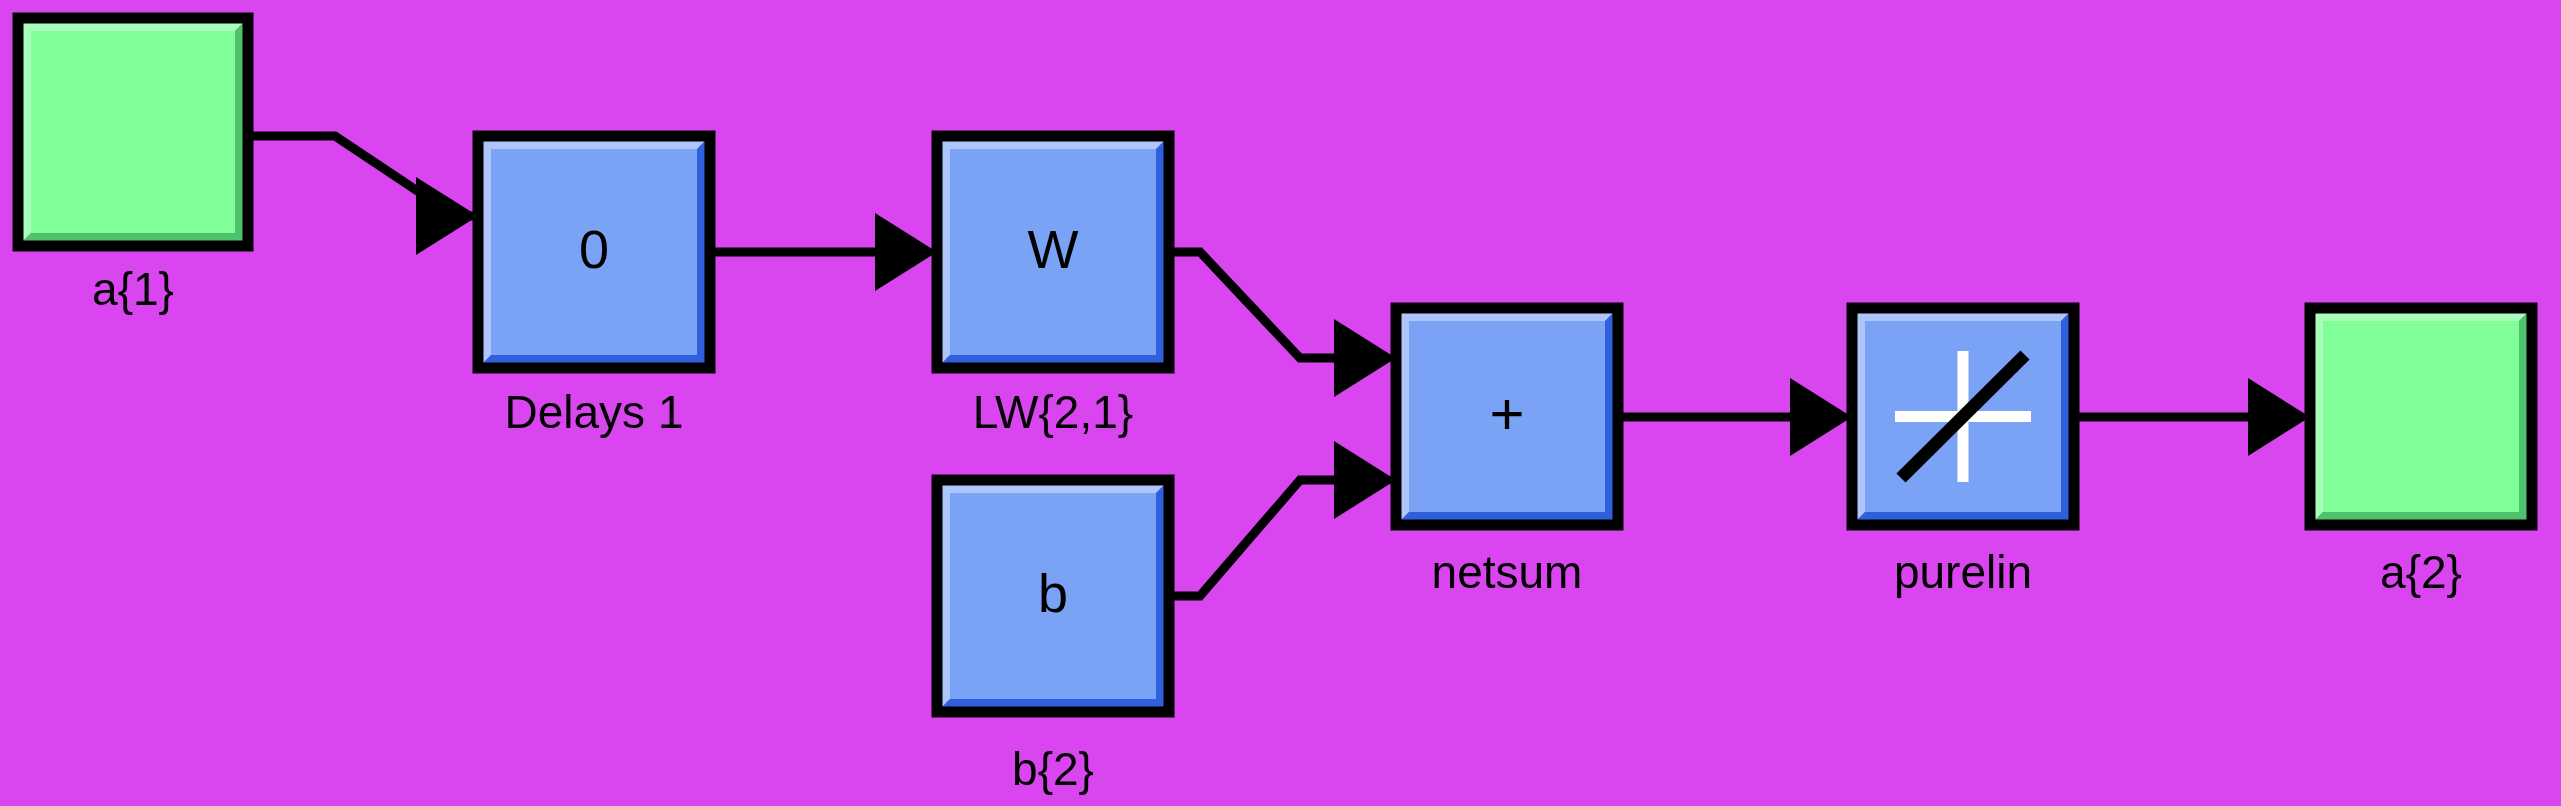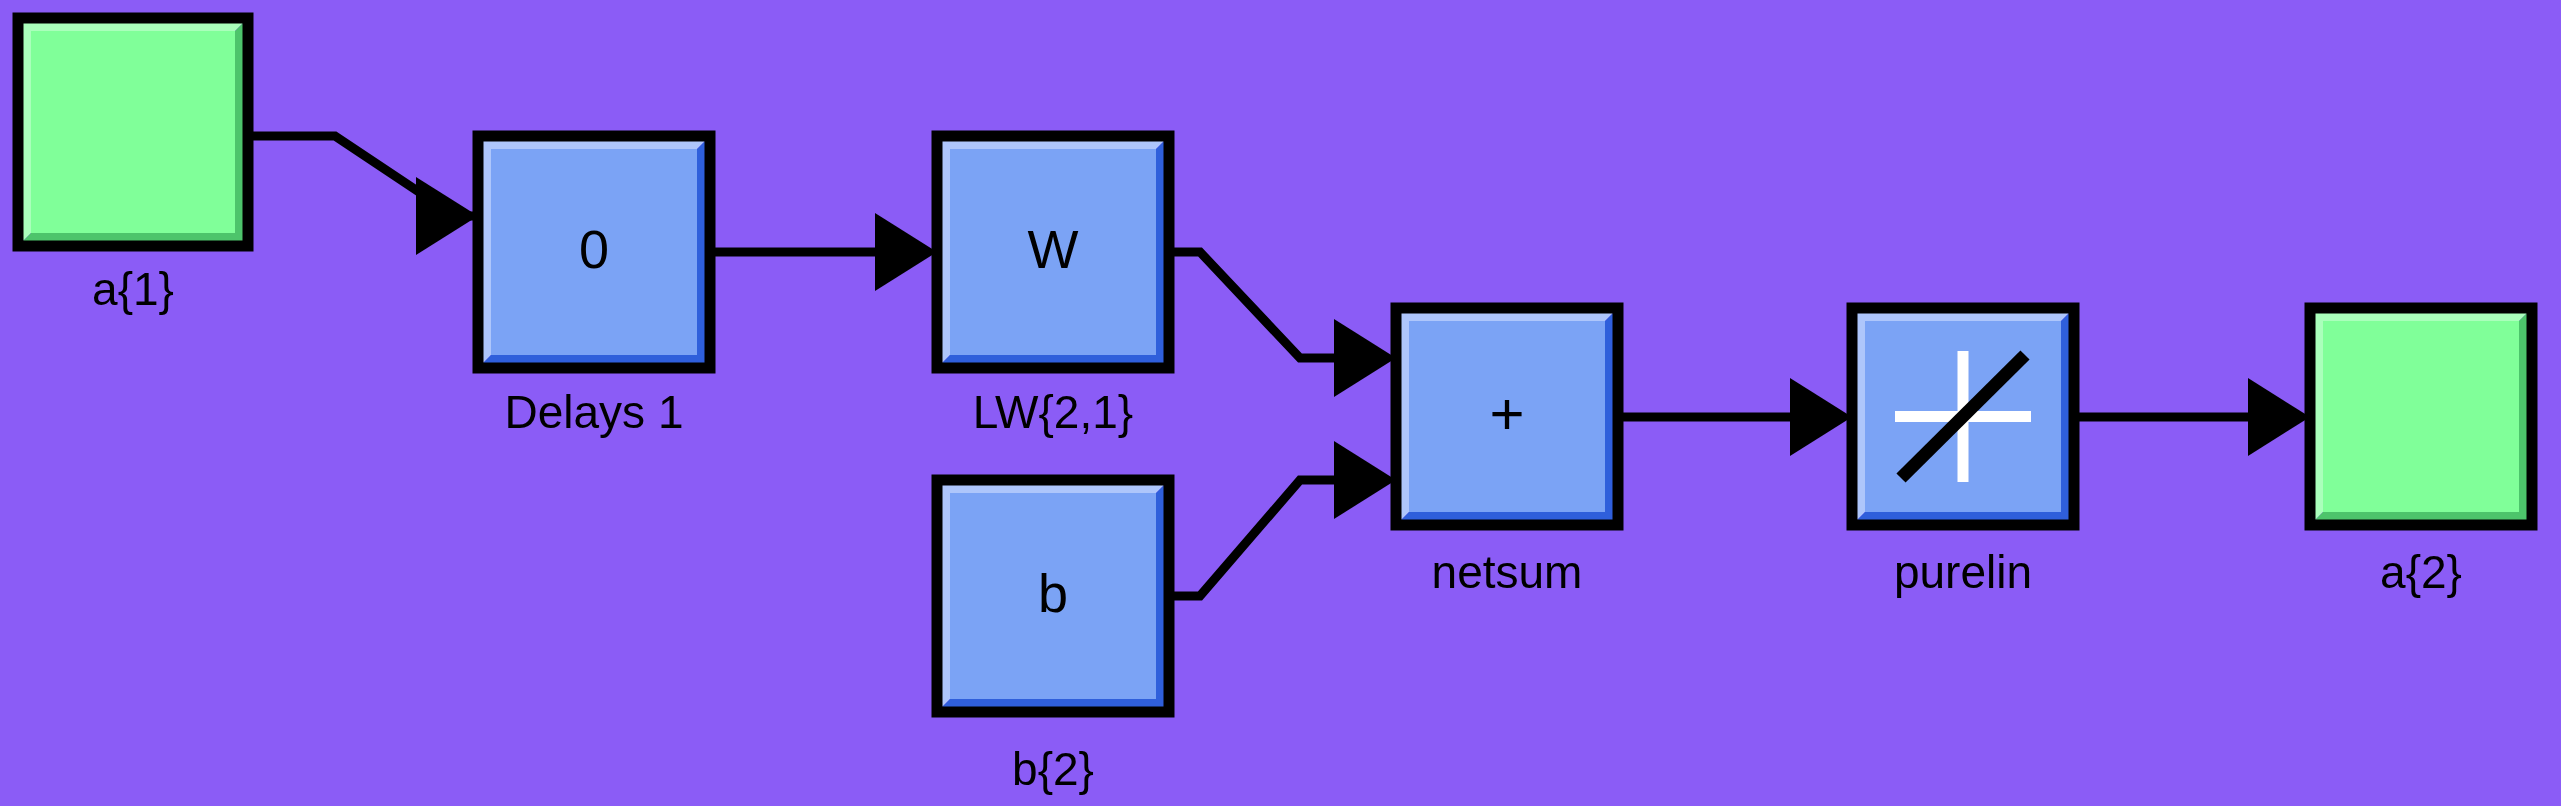--- a/index.html
+++ b/index.html
@@ -7,21 +7,21 @@
     padding: 0;
     background: #ffffff;
   }
   body {
     font-family: "Liberation Sans", sans-serif;
   }
   #diagram-root {
     position: relative;
     width: 2561px;
     height: 806px;
-    background: #8b5cf6;
+    background: #d946ef;
     overflow: hidden;
   }
   #diagram-svg {
     position: absolute;
     left: 0;
     top: 0;
     width: 2561px;
     height: 806px;
     display: block;
   }

